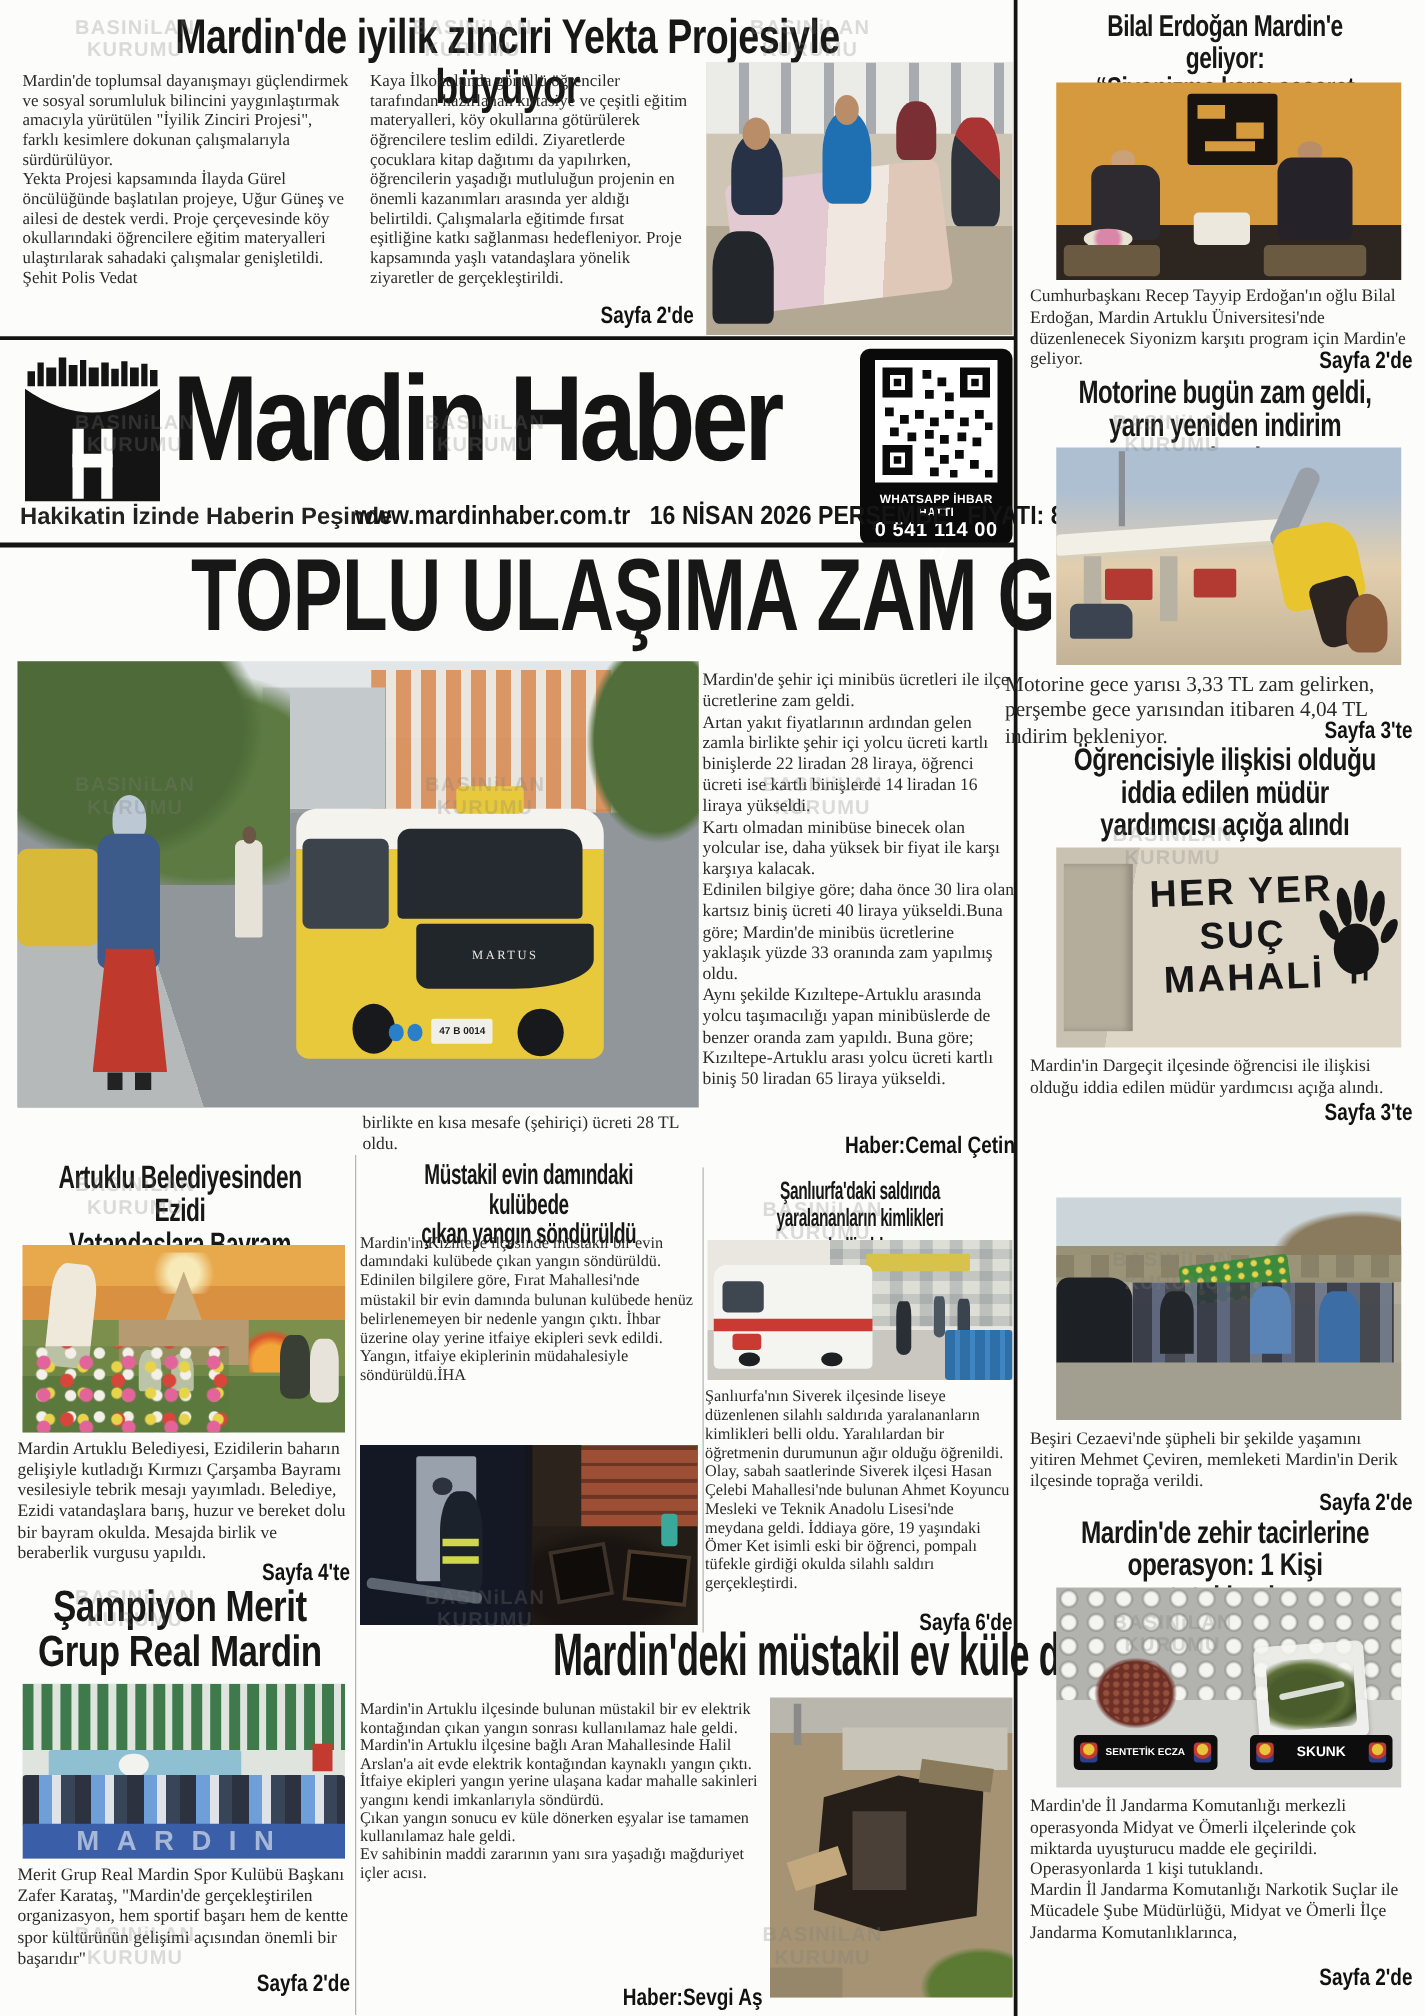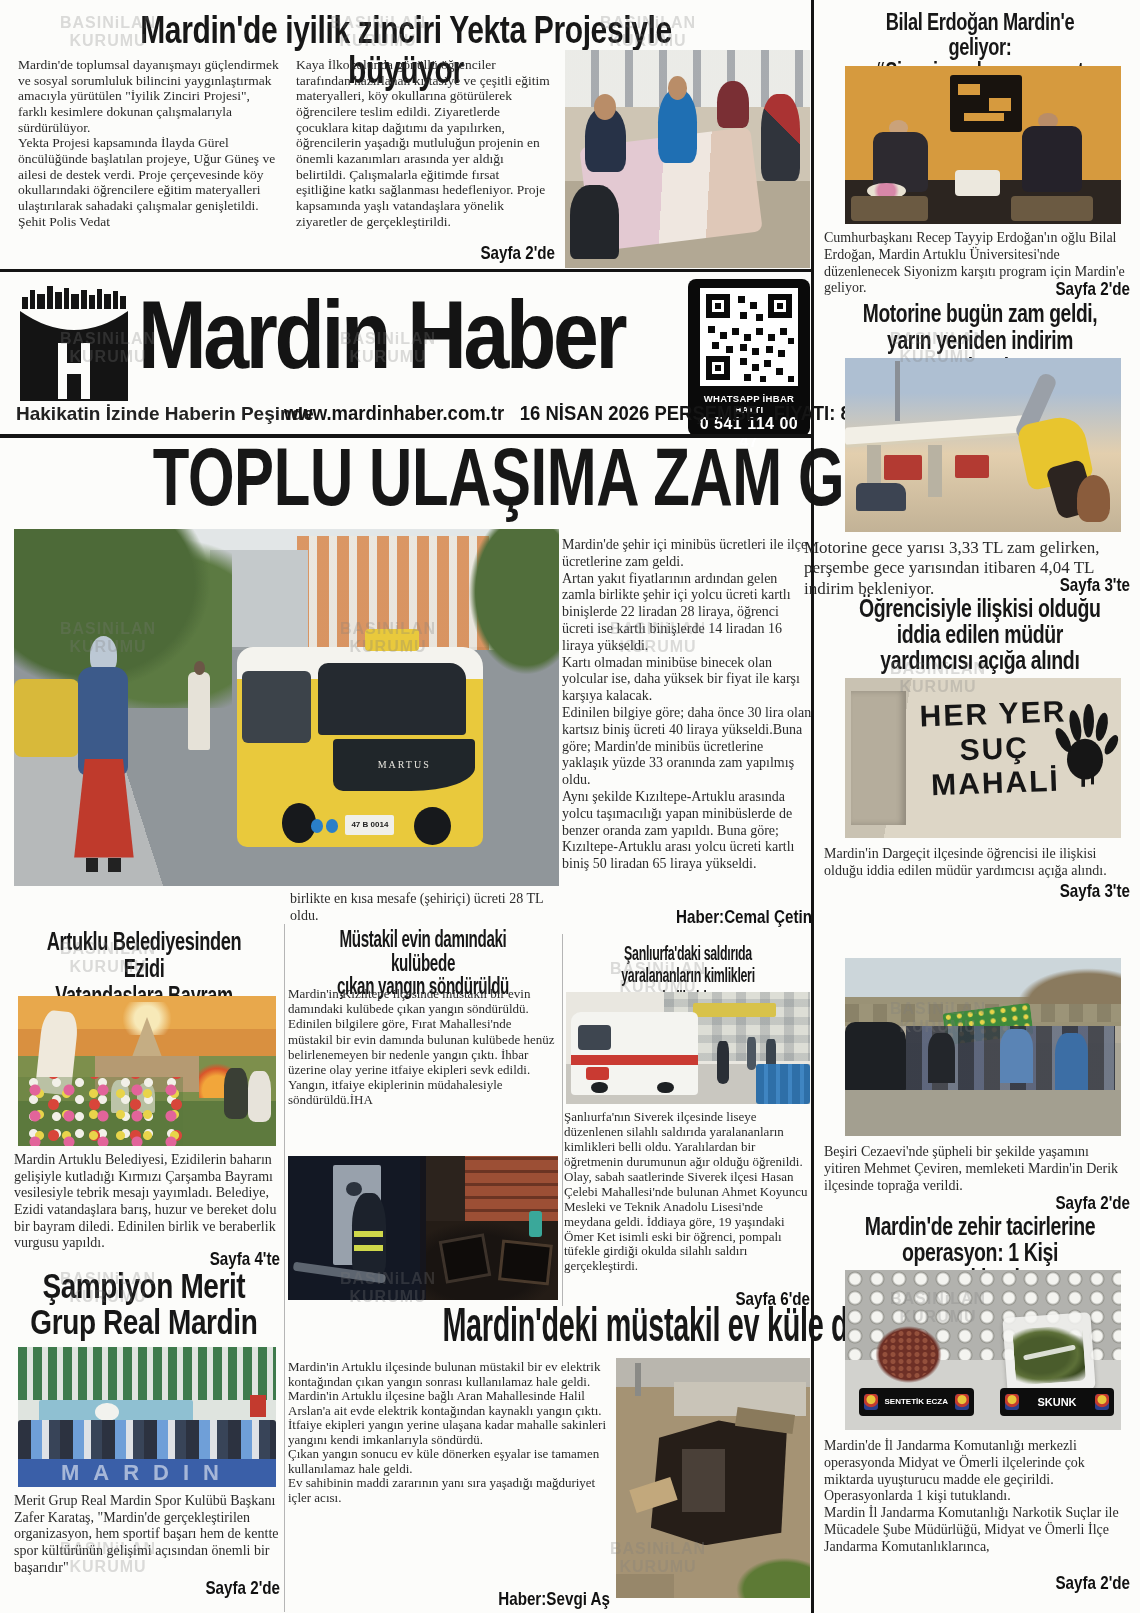--- a/index.html
+++ b/index.html
@@ -231,21 +231,21 @@
     <div class="el" style="left:40%;top:14%;width:20%;height:46%;background:#c5ad83;clip-path:polygon(50% 0,100% 100%,0 100%);"></div>
     <div class="el" style="left:30%;top:40%;width:40%;height:24%;background:#b59a72;"></div>
     <div class="el" style="left:36%;top:56%;width:7%;height:22%;background:#f2ede2;border-radius:40% 40% 10% 10%;"></div>
     <div class="el" style="left:46%;top:58%;width:7%;height:20%;background:#ece6d8;border-radius:40% 40% 10% 10%;"></div>
     <div class="el" style="left:8%;top:10%;width:14%;height:55%;background:#efe9dc;border-radius:30% 30% 8px 8px;transform:rotate(6deg);"></div>
     <div class="el" style="left:70%;top:42%;width:14%;height:26%;background:radial-gradient(circle at 50% 80%,#f2a63a 0 40%,#d9542b 60%,transparent 75%);"></div>
     <div class="el" style="left:80%;top:48%;width:9%;height:34%;background:#3a3f35;border-radius:35% 35% 8px 8px;"></div>
     <div class="el" style="left:89%;top:50%;width:9%;height:34%;background:#e7e3da;border-radius:35% 35% 8px 8px;"></div>
     <div class="el" style="left:0;bottom:0;width:64%;height:46%;background-color:rgba(90,120,60,.35);background-image:radial-gradient(circle,#e2649a 0 5px,transparent 6px),radial-gradient(circle,#e8d44a 0 4px,transparent 5px),radial-gradient(circle,#d8453a 0 5px,transparent 6px),radial-gradient(circle,#f2f0e8 0 4px,transparent 5px);background-size:34px 26px,27px 21px,41px 31px,23px 17px;background-position:0 0,8px 6px,15px 12px,4px 14px;"></div>
   </div>
-  <div class="body-txt" style="left:14px;top:1152px;width:266px;font-size:14px;line-height:1.19;">Mardin Artuklu Belediyesi, Ezidilerin baharın gelişiyle kutladığı Kırmızı Çarşamba Bayramı vesilesiyle tebrik mesajı yayımladı. Belediye, Ezidi vatandaşlara barış, huzur ve bereket dolu bir bayram diledi. Edinilen birlik ve beraberlik vurgusu yapıldı.</div>
+  <div class="body-txt" style="left:14px;top:1152px;width:266px;font-size:14px;line-height:1.19;">Mardin Artuklu Belediyesi, Ezidilerin baharın gelişiyle kutladığı Kırmızı Çarşamba Bayramı vesilesiyle tebrik mesajı yayımladı. Belediye, Ezidi vatandaşlara barış, huzur ve bereket dolu bir bayram okulda. Mesajda birlik ve beraberlik vurgusu yapıldı.</div>
   <div class="pref" style="left:180px;top:1248px;width:100px;">Sayfa 4'te</div>
 
   <div class="hl" style="left:0;top:1268px;width:288px;font-size:35px;line-height:1.04;text-align:center;"><span style="--sx:.8">Şampiyon Merit
 Grup Real Mardin</span></div>
   <div class="ph" style="left:18px;top:1347px;width:258px;height:140px;background:#dfe4df;">
     <div class="el" style="left:0;top:0;width:100%;height:38%;background:repeating-linear-gradient(90deg,#3e7a4c 0 9px,#dfe4df 9px 15px),repeating-linear-gradient(0deg,rgba(255,255,255,.4) 0 6px,rgba(0,0,0,.08) 6px 12px);"></div>
     <div class="el" style="left:8%;top:38%;width:60%;height:18%;background:#8fc0d2;border-radius:2px;"></div>
     <div class="el" style="left:30%;top:40%;width:9%;height:13%;background:#f2f2ee;border-radius:50%;"></div>
     <div class="el" style="left:90%;top:34%;width:6%;height:16%;background:#c33a2e;"></div>
     <div class="el" style="left:0;top:52%;width:100%;height:30%;background:repeating-linear-gradient(90deg,#2c3240 0 13px,#6f9fd8 13px 24px,#dfe2e6 24px 31px,#384458 31px 42px);border-radius:3px;"></div>

